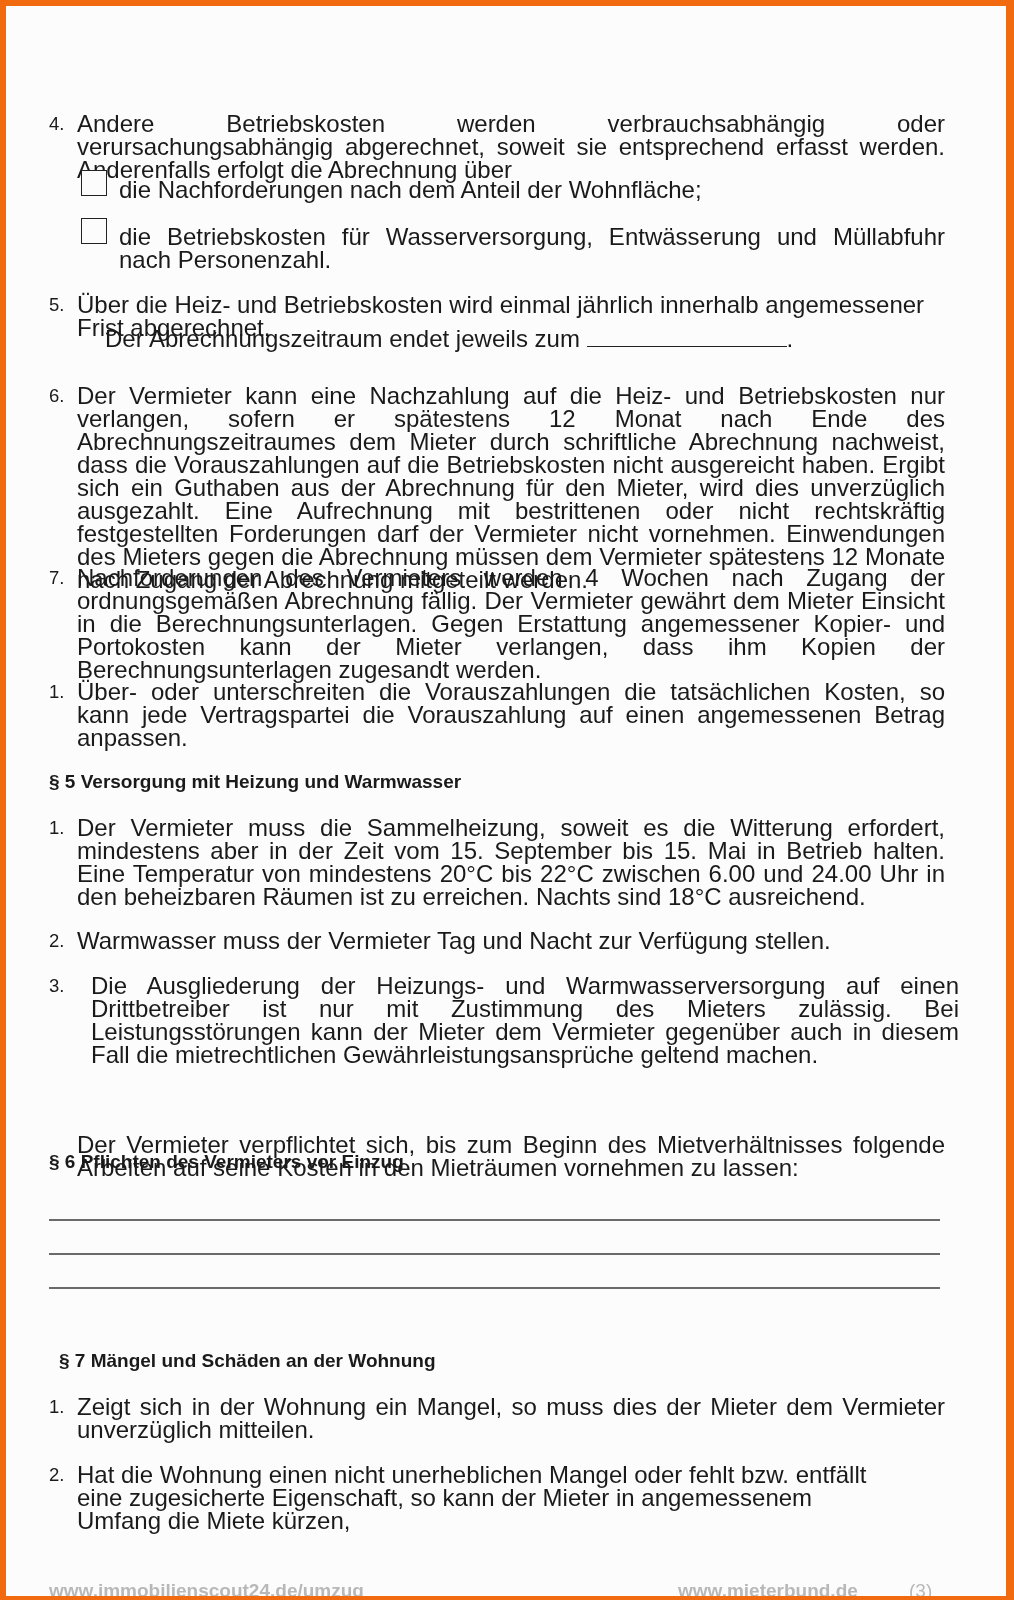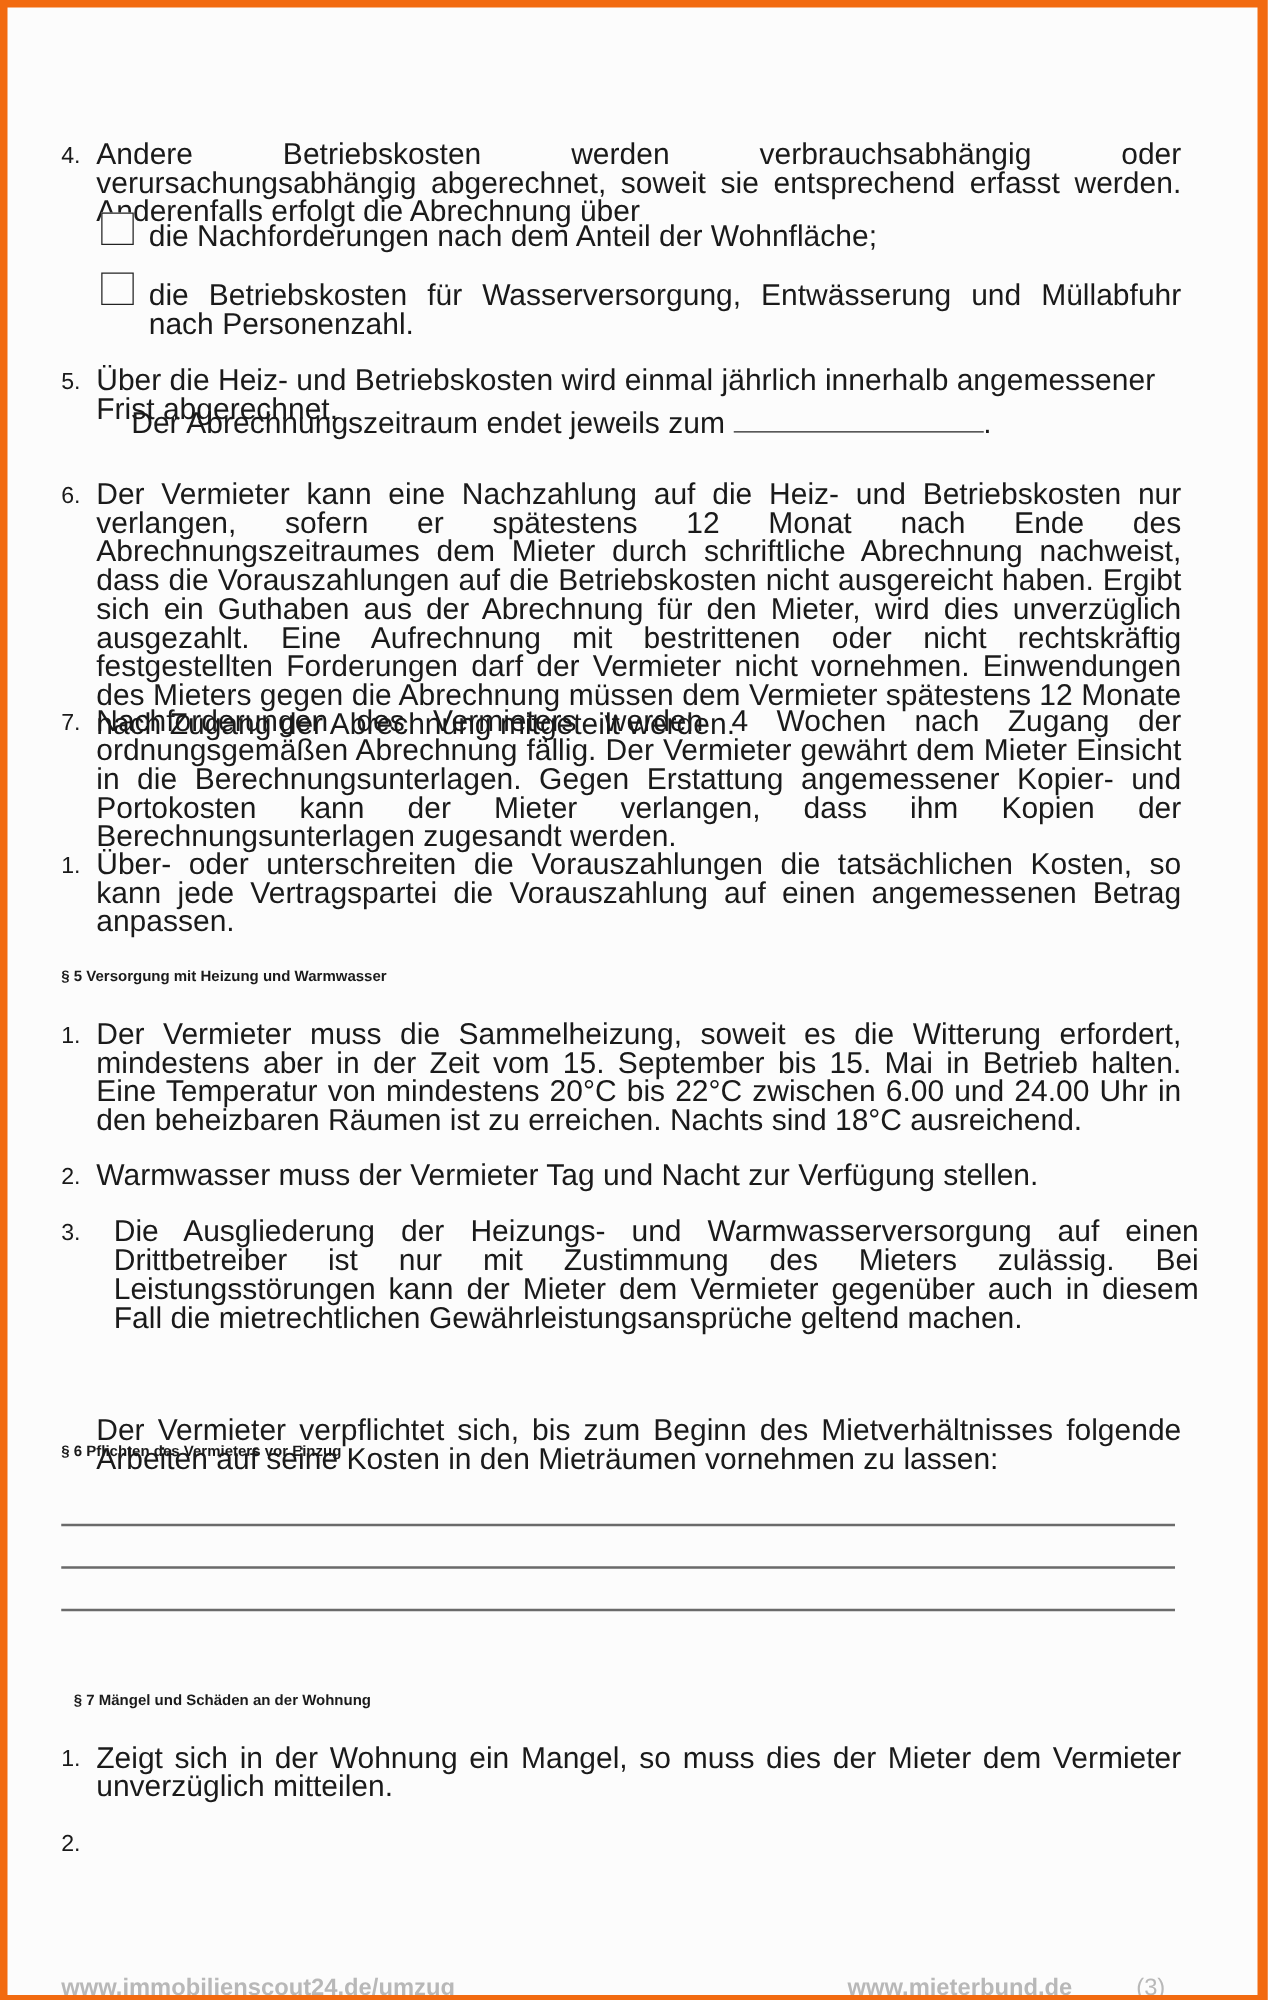--- a/index.html
+++ b/index.html
@@ -31,21 +31,21 @@
       text-align: justify;
       text-align-last: left;
     }
     .num {
       position: absolute;
       font-size: 18.5px;
       line-height: 23px;
     }
     .heading {
       position: absolute;
-      font-size: 12px;
+      font-size: 19px;
       font-weight: bold;
       line-height: 23px;
     }
     .checkbox {
       position: absolute;
       width: 26px;
       height: 26px;
       border: 1.5px solid #222;
       box-sizing: border-box;
       background: #fcfcfc;
@@ -119,17 +119,18 @@
   <div class="rule" style="top:1213px;"></div>
   <div class="rule" style="top:1247px;"></div>
   <div class="rule" style="top:1281px;"></div>
 
   <div class="heading" style="left:53px; top:1343px;">§ 7 Mängel und Schäden an der Wohnung</div>
 
   <div class="num" style="left:43px; top:1389px;">1.</div>
   <div class="para" style="left:71px; top:1389px; width:868px;">Zeigt sich in der Wohnung ein Mangel, so muss dies der Mieter dem Vermieter unverzüglich mitteilen.</div>
 
   <div class="num" style="left:43px; top:1457px;">2.</div>
+  <div class="para" style="left:71px; top:1457px; width:820px; text-align:left;">Hat die Wohnung einen nicht unerheblichen Mangel oder fehlt bzw. entfällt eine zugesicherte Eigenschaft, so kann der Mieter in angemessenem Umfang die Miete kürzen,</div>
 
   <div class="footer" style="left:43px; top:1573px;">www.immobilienscout24.de/umzug</div>
   <div class="footer" style="left:672px; top:1573px;">www.mieterbund.de</div>
   <div class="footer" style="left:903px; top:1573px; font-weight:normal;">(3)</div>
 </div>
 
 </body></html>

